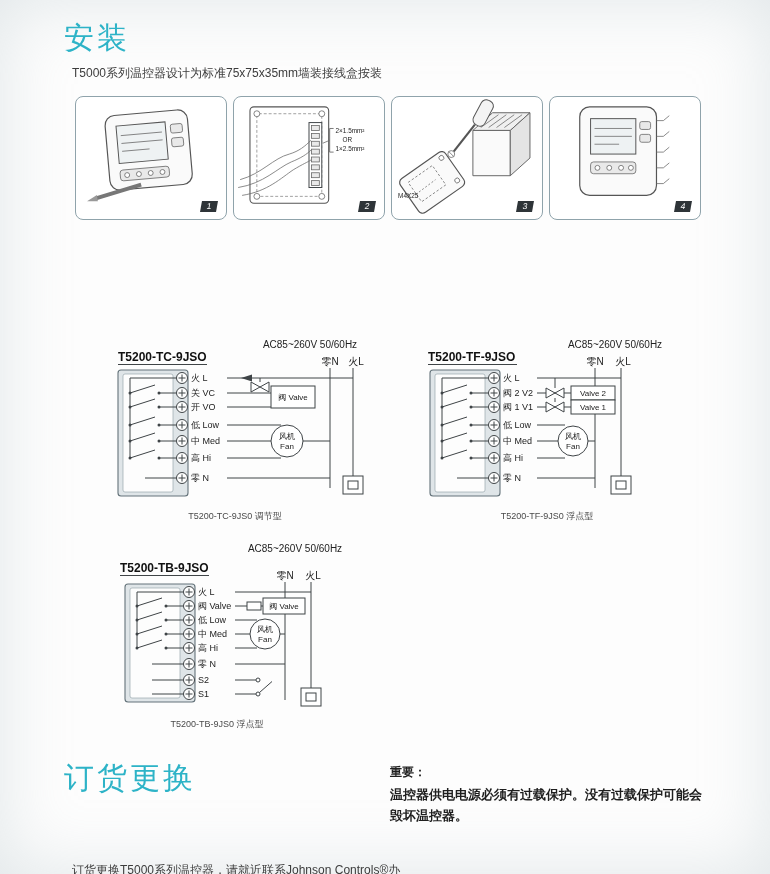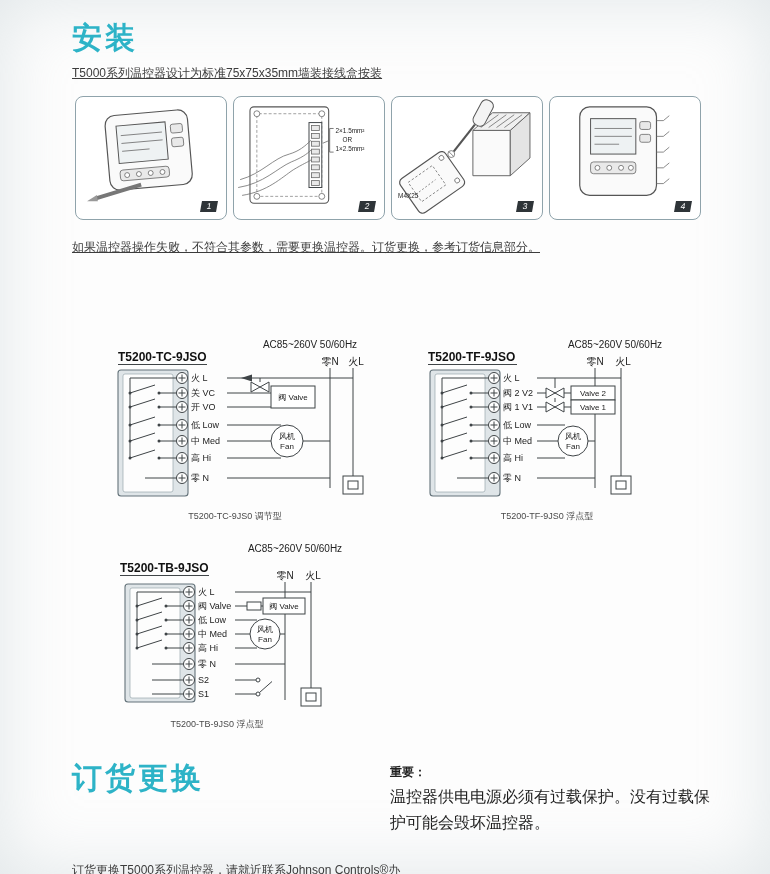--- a/index.html
+++ b/index.html
@@ -1,33 +1,33 @@
 <!DOCTYPE html>
 <html><head>
 <meta charset="utf-8">
 <style>
   * { margin:0; padding:0; box-sizing:border-box; }
   html,body { width:770px; height:874px; }
   body { font-family:"Liberation Sans",sans-serif; background:#fff; }
   .page { position:relative; width:770px; height:874px; background:#fdfdfd; overflow:hidden;
           box-shadow: inset 0 0 70px rgba(168,184,192,0.33); }
-  .sec-heading { position:absolute; left:72px; font-size:30px; font-weight:700;
+  .sec-heading { position:absolute; left:64px; font-size:30px; font-weight:400;
                  color:#2db3c7; letter-spacing:3px; }
-  .body-text { position:absolute; font-size:12px; color:#3c3c3c; line-height:1.6;text-decoration:underline; }
+  .body-text { position:absolute; font-size:12px; color:#3c3c3c; line-height:1.6; }
   .steps-row { position:absolute; left:75px; top:96px; display:flex; gap:6px; }
   .step-box { position:relative; width:152px; height:124px; border:1px solid #8fa3ab;
               border-radius:8px; background:#fff; }
   .step-num { position:absolute; right:9px; bottom:7px; min-width:16px; height:11px;
               background:#2e3438; color:#fff; font-size:8.5px; line-height:11px;
               text-align:center; transform:skewX(-10deg); padding:0 2px; }
   .diagram { position:absolute; }
   .ordering-text { left:72px; top:812px; width:336px; line-height:1.75;margin-top:48px; }
   .important-block { position:absolute; left:390px; top:764px; width:322px; }
   .imp-title { font-size:12px; font-weight:bold; color:#1e1e1e; margin-bottom:3px; }
-  .imp-body  { font-size:16px; font-weight:normal; color:#1e1e1e; line-height:1.65; }
+  .imp-body  { font-size:13px; font-weight:bold; color:#1e1e1e; line-height:1.65; }
 
   svg text { font-family:"Liberation Sans",sans-serif; }
   .wire  { stroke:#3f4447; stroke-width:1; fill:none; }
   .thin  { stroke:#6b6b6b; stroke-width:0.8; fill:none; }
   .comp  { fill:#fff; stroke:#3f4447; stroke-width:1; }
   .block { fill:#dfe5e8; stroke:#64737a; stroke-width:1.1; }
   .blockinner { fill:#fdfdfd; stroke:#9aa8ad; stroke-width:0.7; }
   .term  { fill:#fff; stroke:#3f4447; stroke-width:1; }
   .bow   { fill:#fff; stroke:#3f4447; stroke-width:1; stroke-linejoin:round; }
   .arrowf{ fill:#3f4447; }
@@ -166,21 +166,20 @@
           <path d="M108,40 h7 l6,-5" class="thin"></path>
           <path d="M108,56 h7 l6,-5" class="thin"></path>
           <path d="M108,72 h7 l6,-5" class="thin"></path>
           <path d="M108,88 h7 l6,-5" class="thin"></path>
         </g>
       </svg>
       <span class="step-num">4</span>
     </div>
   </div>
 
-  <p class="body-text" style="left:72px; top:238px">如果温控器操作失败，不符合其参数，需要更换温控器。订货更换，参考订货信息部分。</p>
 
 
   <svg class="diagram" style="left:75px; top:336px" width="310" height="190">
     <text x="235" y="12" text-anchor="middle" class="dtext">AC85~260V  50/60Hz</text>
     <text x="43" y="25" class="dtitle">T5200-TC-9JSO</text>
     <line x1="43" y1="28.5" x2="132" y2="28.5" class="wire"></line>
     <text x="255" y="29" text-anchor="middle" class="dtext">零N</text>
     <text x="281" y="29" text-anchor="middle" class="dtext">火L</text>
     <g>
       <line x1="255" y1="32" x2="255" y2="152" class="wire"></line>

